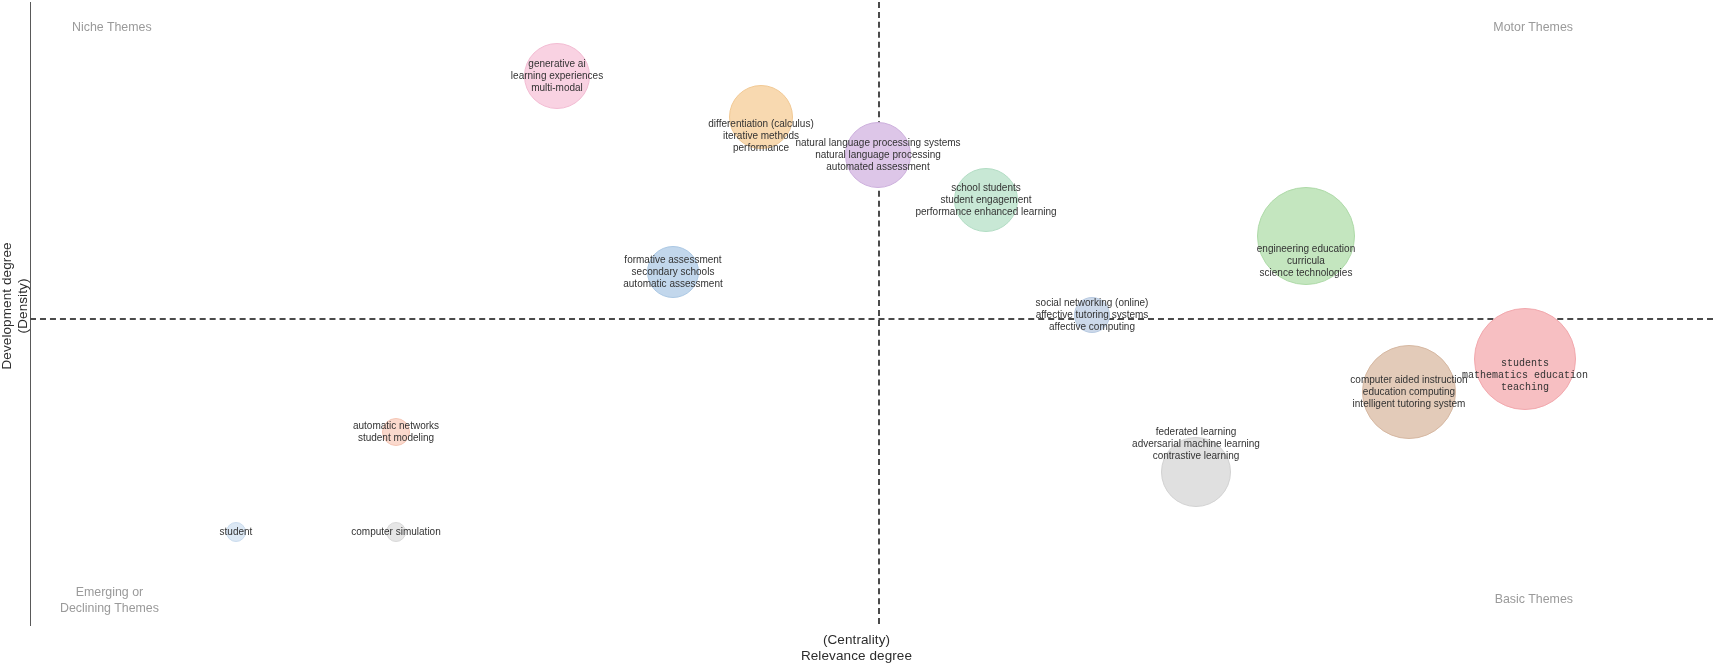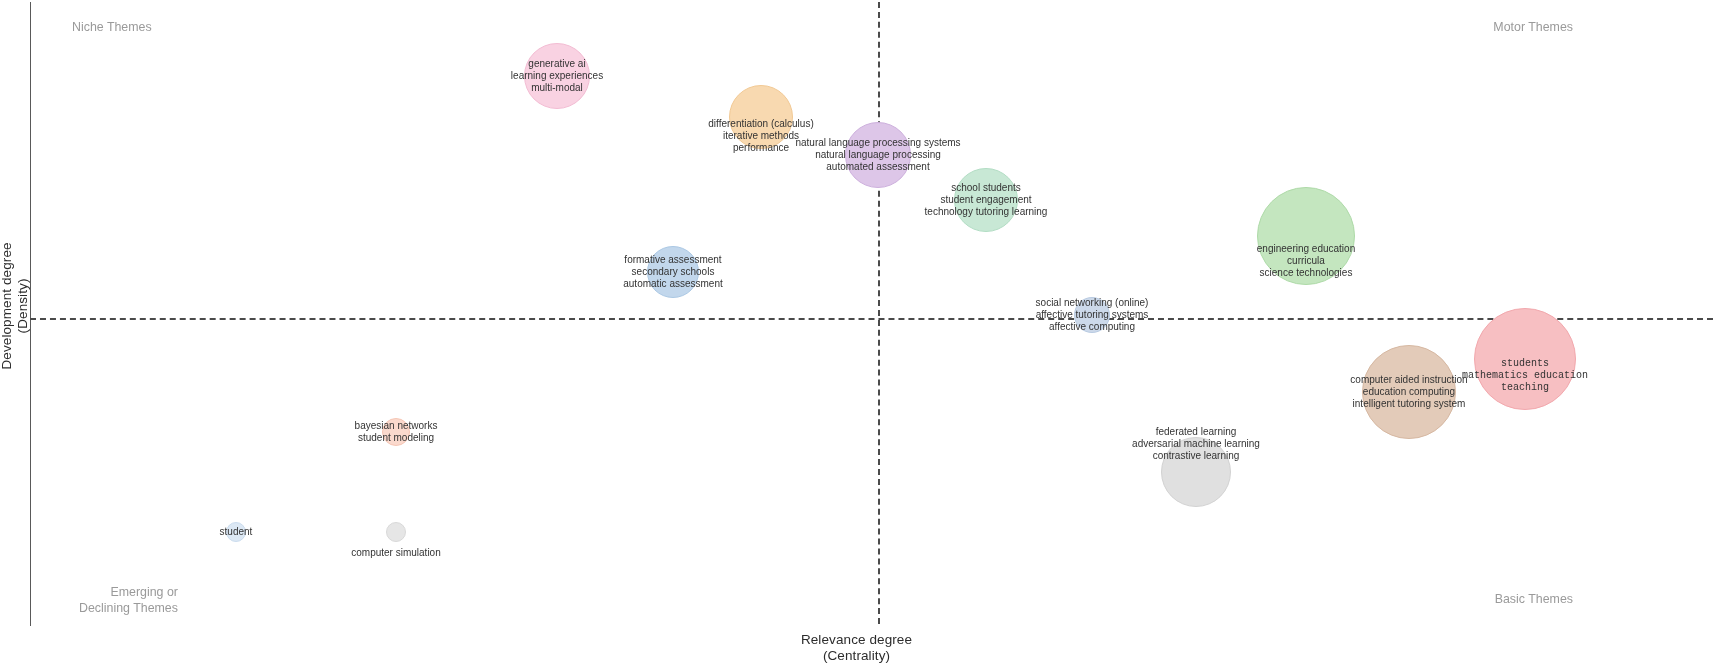--- a/index.html
+++ b/index.html
@@ -74,21 +74,21 @@
   
   .quad-label {
     position: absolute;
     font-size: 12.4px;
     color: #9a9a9a;
     line-height: 1.25;
     white-space: pre-line;
   }
   .quad-niche    { left: 72px;   top: 20px;  text-align: left; }
   .quad-motor    { right: 140px; top: 20px;  text-align: left; }
-  .quad-emerging { left: 79px;   top: 585px; text-align: right; }
+  .quad-emerging { left: 60px;   top: 585px; text-align: center; }
   .quad-basic    { right: 140px; top: 592px; text-align: right; }
 
   
   .bubble {
     position: absolute;
     border-radius: 50%;
     transform: translate(-50%, -50%);
   }
   .bubble-label {
     position: absolute;
@@ -133,21 +133,21 @@
       <div class="cluster">
         <div class="bubble" style="left: 878px; top: 155px; width: 64px; height: 64px; background: rgb(221, 198, 232); border: 1px solid rgb(205, 176, 221);"></div>
         <div class="bubble-label" style="left: 878px; top: 155px;">natural language processing systems
 natural language processing
 automated assessment</div>
       </div>
       <div class="cluster">
         <div class="bubble" style="left: 986px; top: 200px; width: 62px; height: 62px; background: rgb(200, 232, 213); border: 1px solid rgb(178, 221, 196);"></div>
         <div class="bubble-label" style="left: 986px; top: 200px;">school students
 student engagement
-technology tutoring learning</div>
+performance enhanced learning</div>
       </div>
       <div class="cluster">
         <div class="bubble" style="left: 1306px; top: 236px; width: 96px; height: 96px; background: rgb(196, 230, 191); border: 1px solid rgb(174, 218, 168);"></div>
         <div class="bubble-label" style="left: 1306px; top: 236px; margin-top: 25px;">engineering education
 curricula
 science technologies</div>
       </div>
       <div class="cluster">
         <div class="bubble" style="left: 673px; top: 272px; width: 50px; height: 50px; background: rgb(194, 215, 236); border: 1px solid rgb(171, 200, 228);"></div>
         <div class="bubble-label" style="left: 673px; top: 272px;">formative assessment
@@ -167,41 +167,41 @@
 teaching</div>
       </div>
       <div class="cluster">
         <div class="bubble" style="left: 1409px; top: 392px; width: 92px; height: 92px; background: rgb(227, 203, 185); border: 1px solid rgb(214, 184, 162);"></div>
         <div class="bubble-label" style="left: 1409px; top: 392px;">computer aided instruction
 education computing
 intelligent tutoring system</div>
       </div>
       <div class="cluster">
         <div class="bubble" style="left: 396px; top: 432px; width: 26px; height: 26px; background: rgb(250, 217, 205); border: 1px solid rgb(246, 198, 181);"></div>
-        <div class="bubble-label" style="left: 396px; top: 432px;">bayesian networks
+        <div class="bubble-label" style="left: 396px; top: 432px;">automatic networks
 student modeling</div>
       </div>
       <div class="cluster">
         <div class="bubble" style="left: 1196px; top: 472px; width: 68px; height: 68px; background: rgb(224, 224, 224); border: 1px solid rgb(210, 210, 210);"></div>
         <div class="bubble-label" style="left: 1196px; top: 444px;">federated learning
 adversarial machine learning
 contrastive learning</div>
       </div>
       <div class="cluster">
         <div class="bubble" style="left: 236px; top: 532px; width: 18px; height: 18px; background: rgb(220, 232, 244); border: 1px solid rgb(203, 220, 238);"></div>
         <div class="bubble-label" style="left: 236px; top: 532px;">student</div>
       </div>
       <div class="cluster">
         <div class="bubble" style="left: 396px; top: 532px; width: 18px; height: 18px; background: rgb(230, 230, 230); border: 1px solid rgb(217, 217, 217);"></div>
-        <div class="bubble-label" style="left: 396px; top: 532px; margin-top: 21px;">computer simulation</div>
+        <div class="bubble-label" style="left: 396px; top: 532px;">computer simulation</div>
       </div>
     </div>
 
   <div class="x-axis-title">
+    <div>(Centrality)</div>
     <div>Relevance degree</div>
-    <div>(Centrality)</div>
   </div>
   <div class="y-axis-title">
     <div>Development degree</div>
     <div>(Density)</div>
   </div>
 
 </div>
 
 </body></html>

